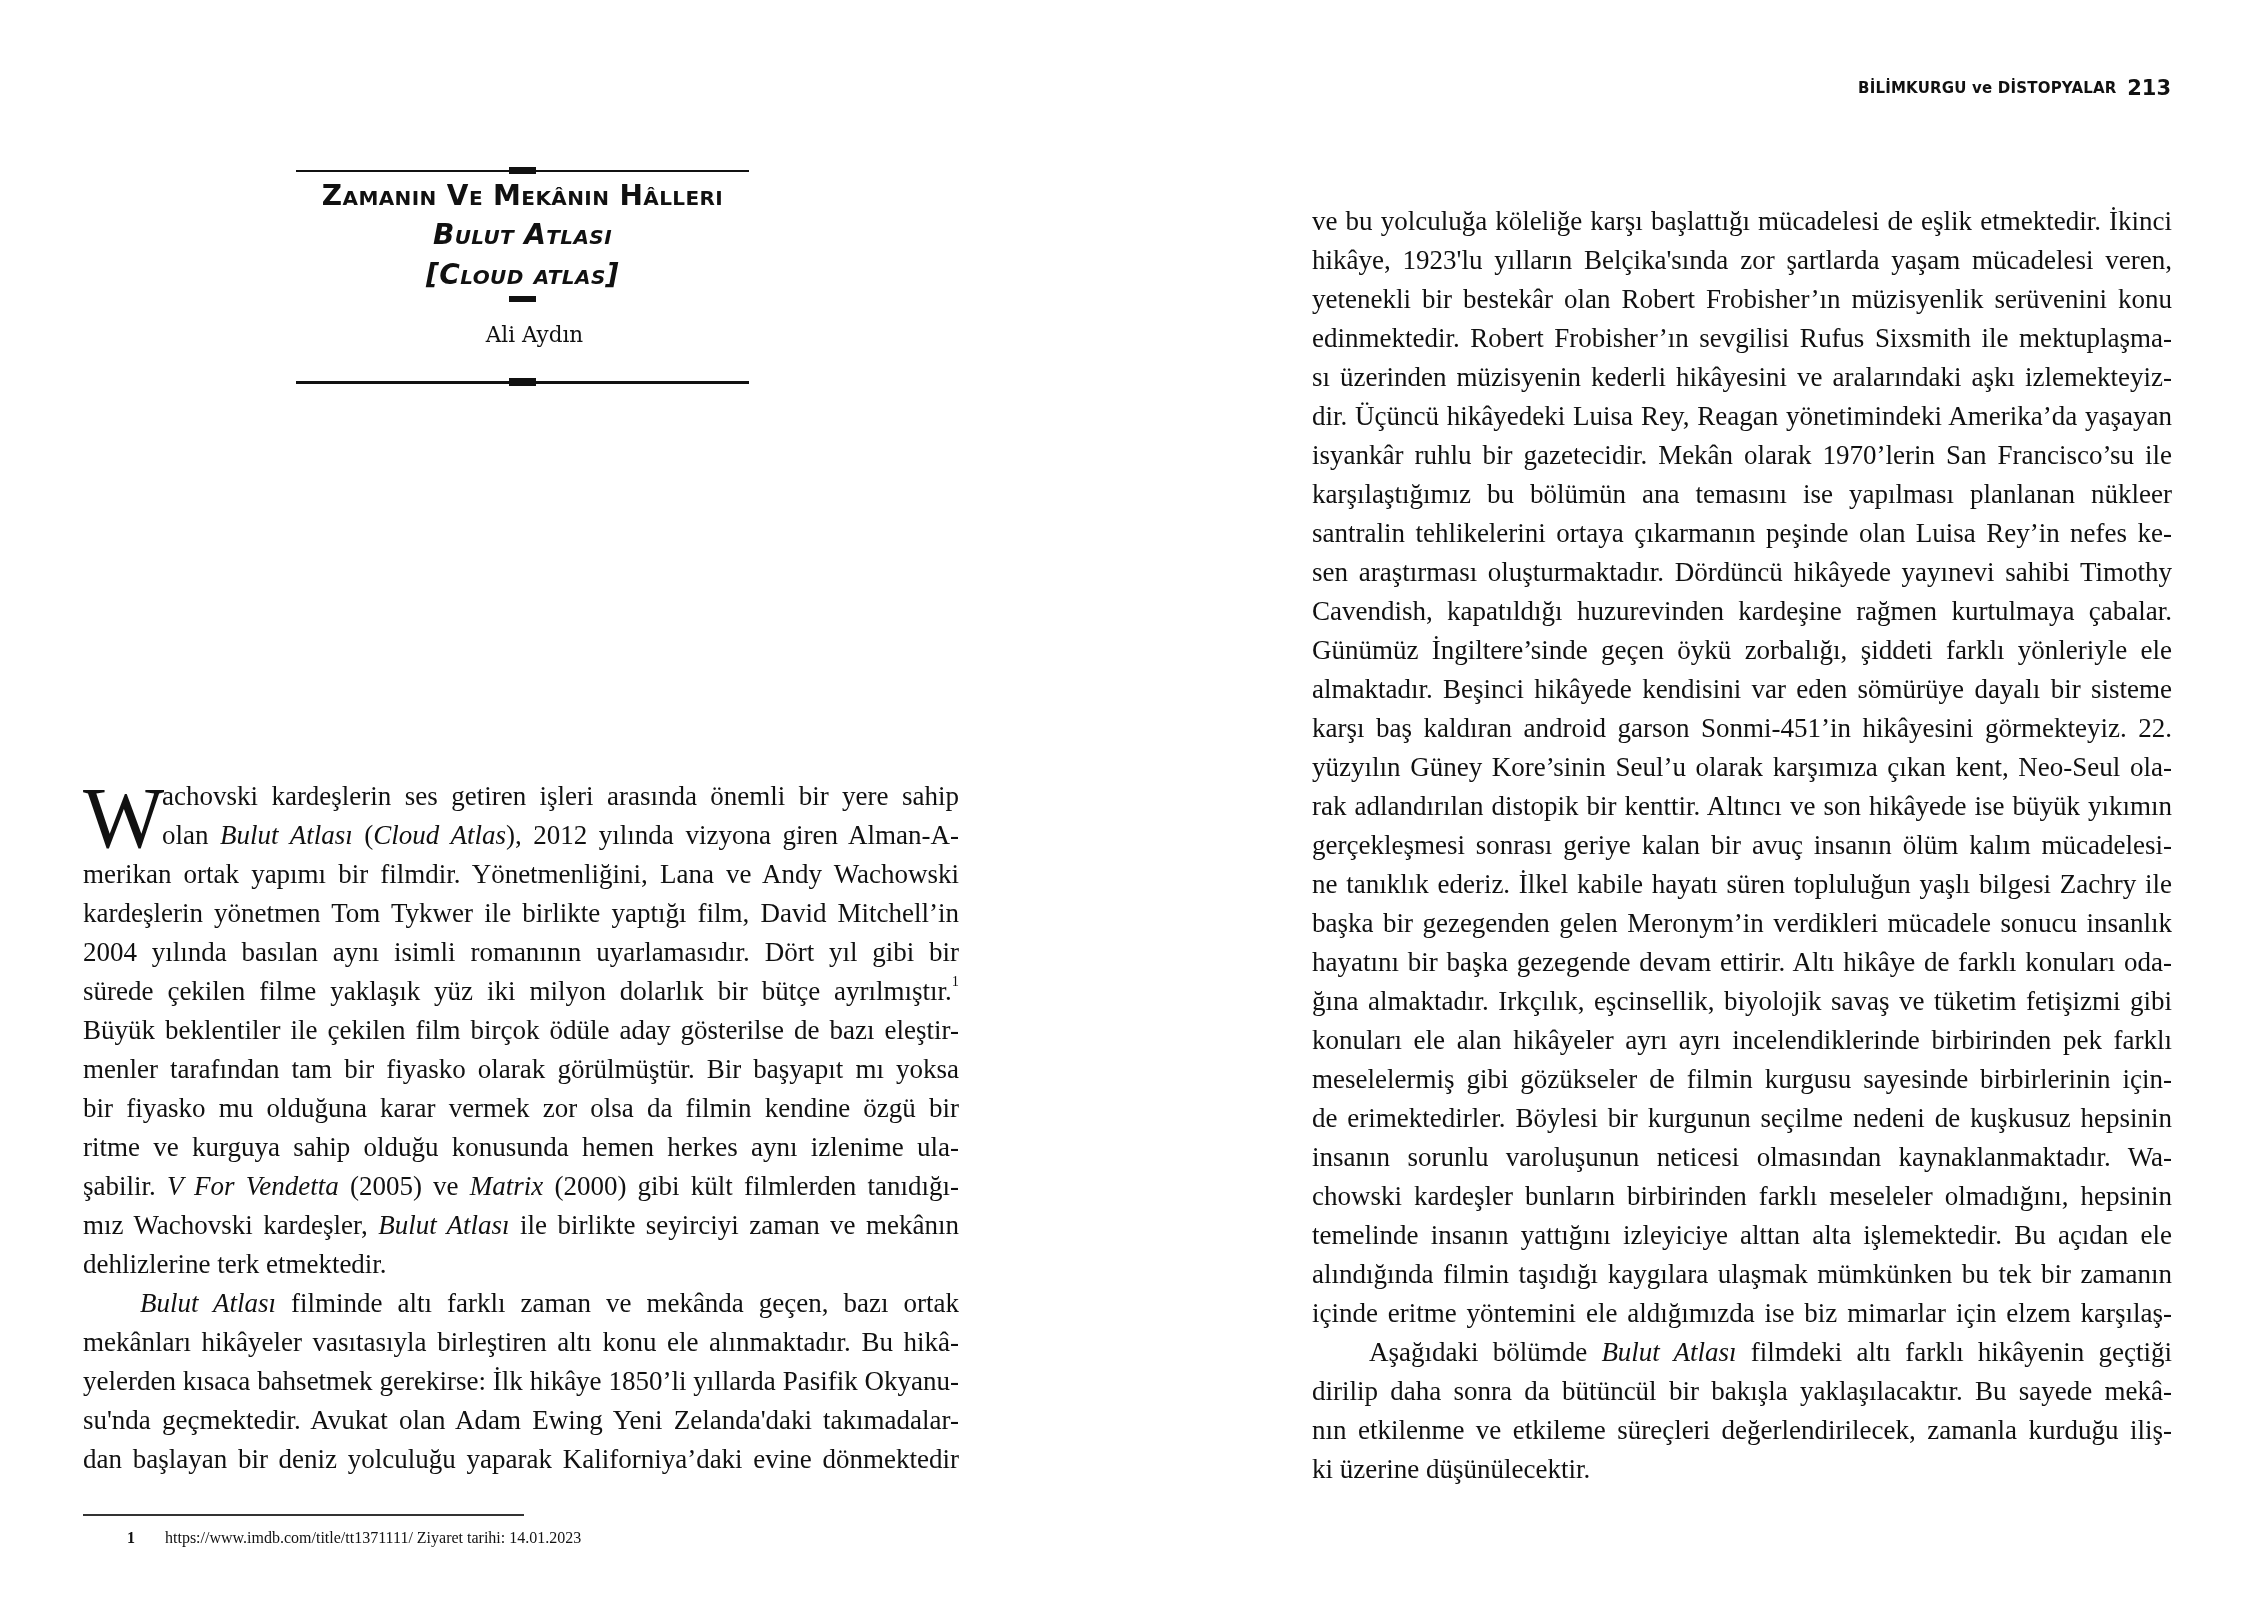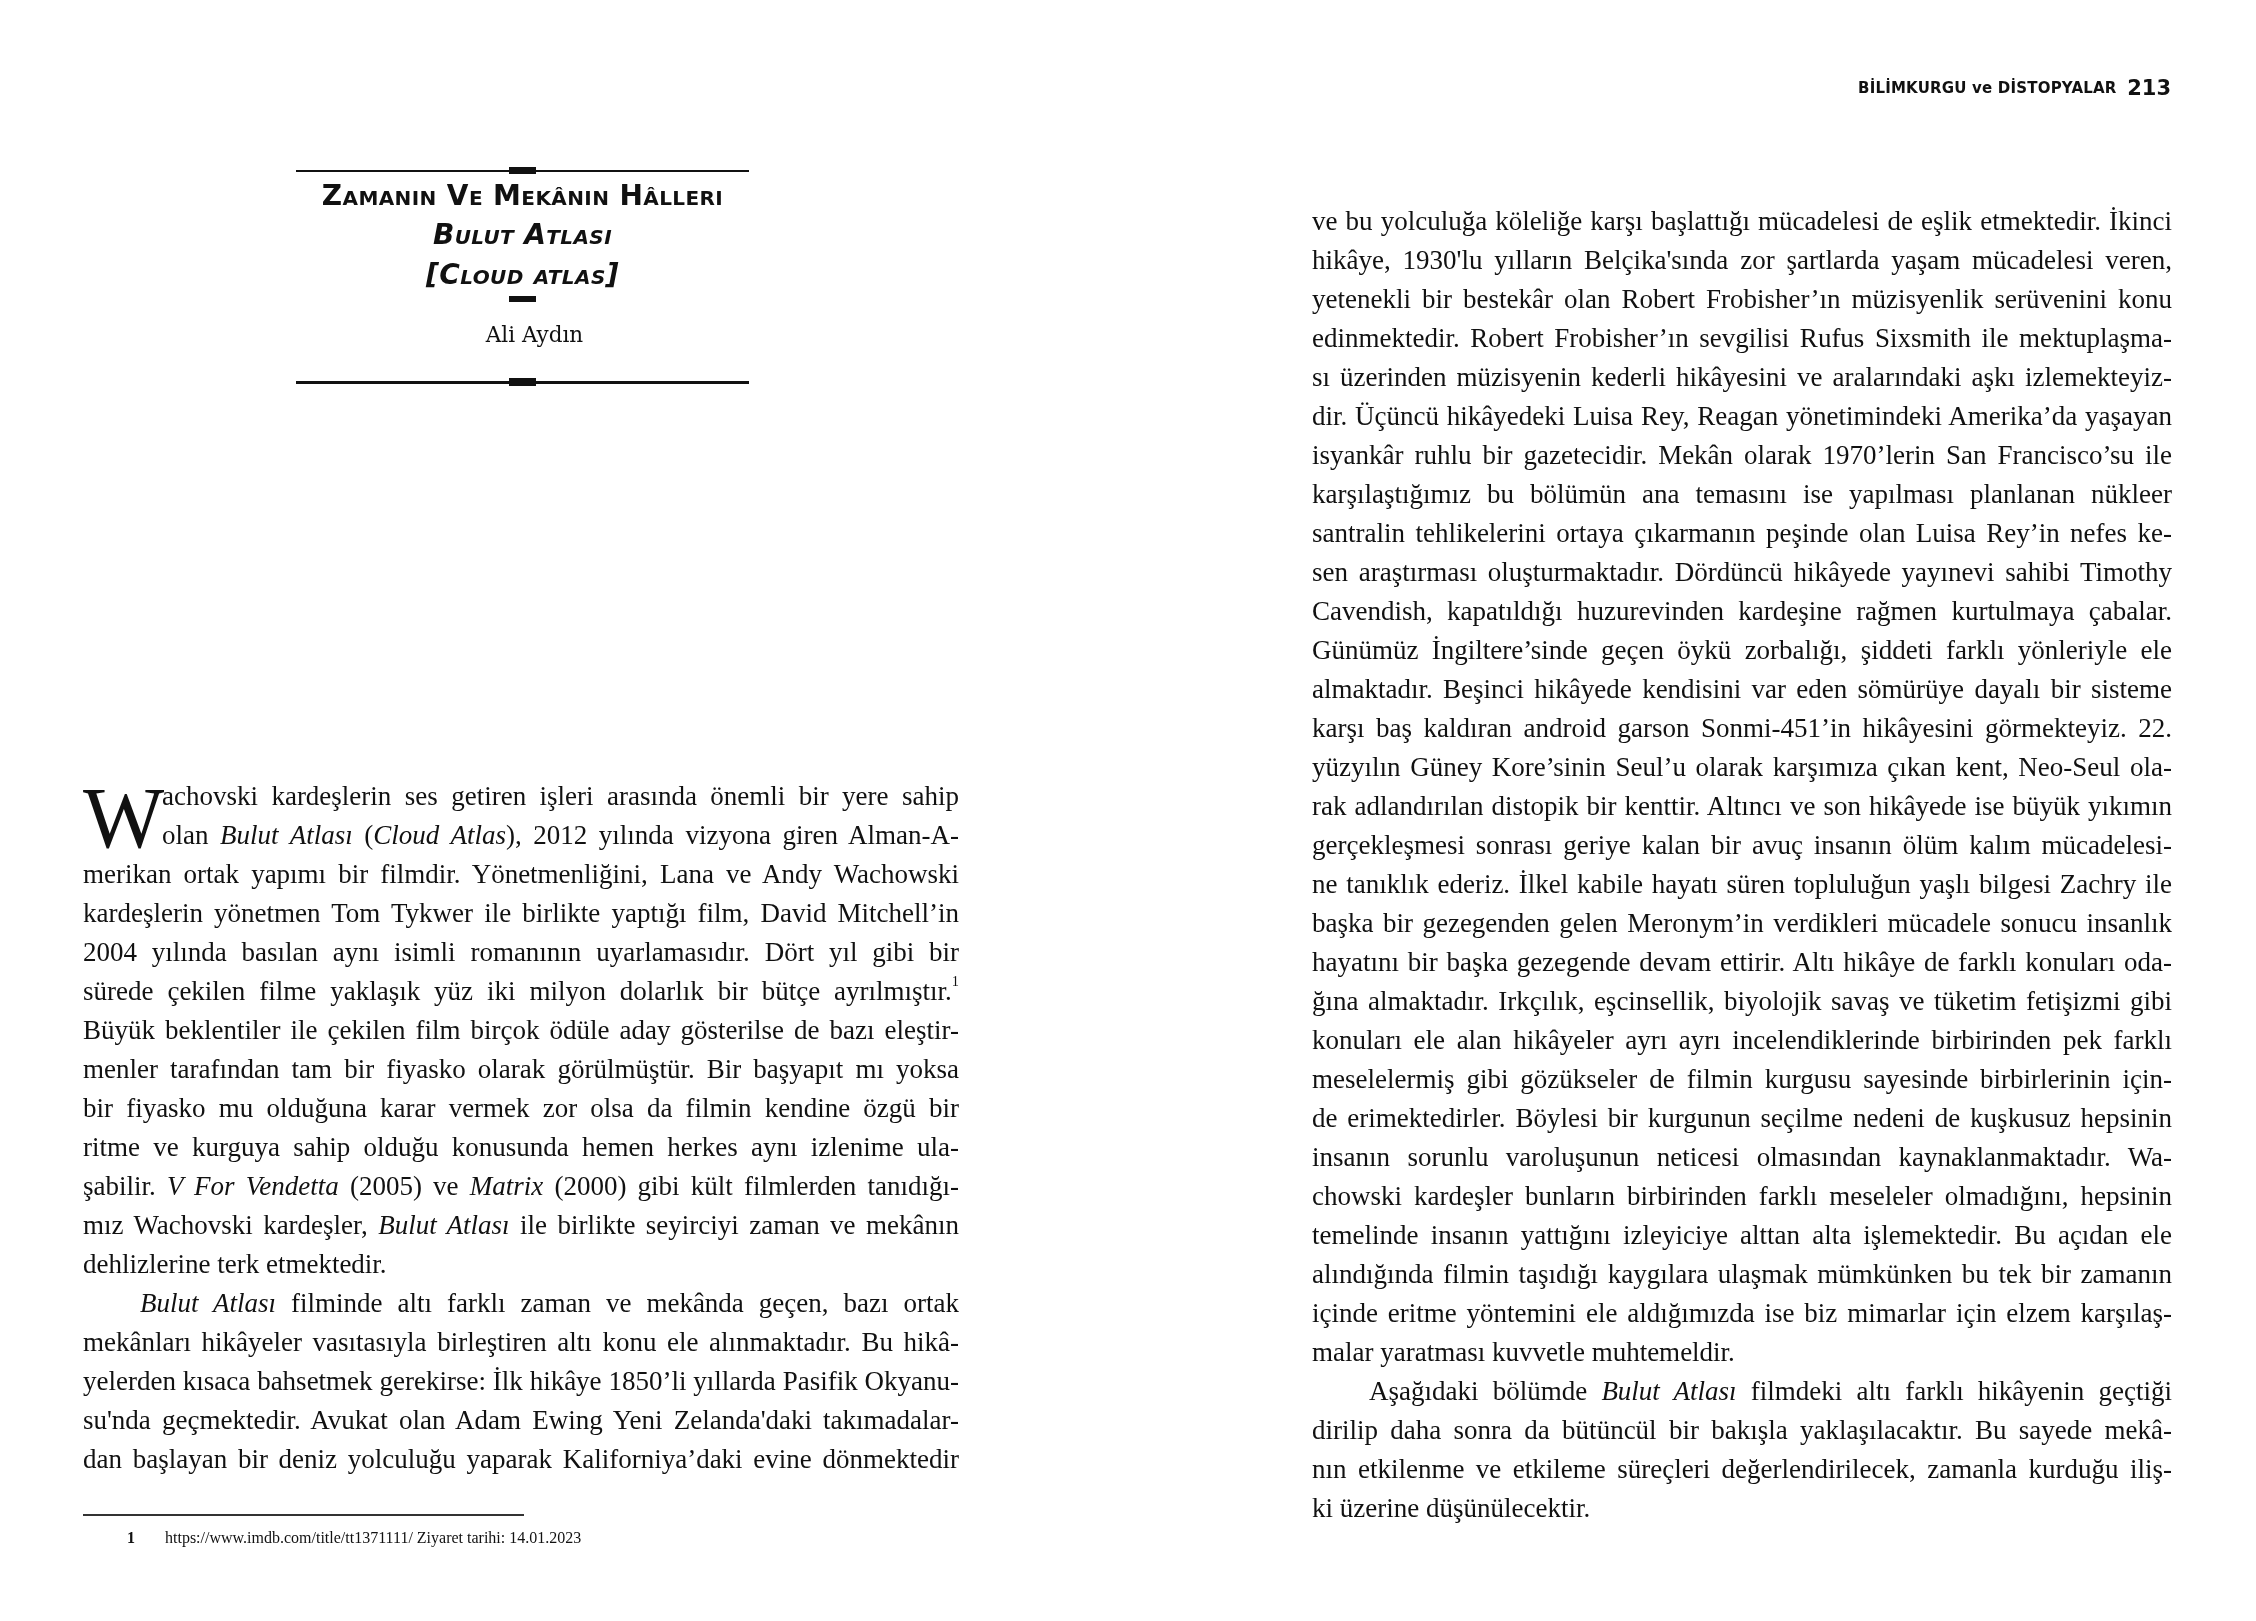--- a/index.html
+++ b/index.html
@@ -221,21 +221,21 @@
 </div>
 
 <div class="page page-right">
   <div class="running-header">
     <span class="section">BİLİMKURGU ve DİSTOPYALAR</span>
     <span class="pageno">213</span>
   </div>
 
   <div class="col col-right">
     <span class="line">ve bu yolculuğa köleliğe karşı başlattığı mücadelesi de eşlik etmektedir. İkinci</span>
-    <span class="line">hikâye, 1930'lu yılların Belçika'sında zor şartlarda yaşam mücadelesi veren,</span>
+    <span class="line">hikâye, 1923'lu yılların Belçika'sında zor şartlarda yaşam mücadelesi veren,</span>
     <span class="line">yetenekli bir bestekâr olan Robert Frobisher’ın müzisyenlik serüvenini konu</span>
     <span class="line">edinmektedir. Robert Frobisher’ın sevgilisi Rufus Sixsmith ile mektuplaşma-</span>
     <span class="line">sı üzerinden müzisyenin kederli hikâyesini ve aralarındaki aşkı izlemekteyiz-</span>
     <span class="line">dir. Üçüncü hikâyedeki Luisa Rey, Reagan yönetimindeki Amerika’da yaşayan</span>
     <span class="line">isyankâr ruhlu bir gazetecidir. Mekân olarak 1970’lerin San Francisco’su ile</span>
     <span class="line">karşılaştığımız bu bölümün ana temasını ise yapılması planlanan nükleer</span>
     <span class="line">santralin tehlikelerini ortaya çıkarmanın peşinde olan Luisa Rey’in nefes ke-</span>
     <span class="line">sen araştırması oluşturmaktadır. Dördüncü hikâyede yayınevi sahibi Timothy</span>
     <span class="line">Cavendish, kapatıldığı huzurevinden kardeşine rağmen kurtulmaya çabalar.</span>
     <span class="line">Günümüz İngiltere’sinde geçen öykü zorbalığı, şiddeti farklı yönleriyle ele</span>
@@ -249,21 +249,20 @@
     <span class="line">hayatını bir başka gezegende devam ettirir. Altı hikâye de farklı konuları oda-</span>
     <span class="line">ğına almaktadır. Irkçılık, eşcinsellik, biyolojik savaş ve tüketim fetişizmi gibi</span>
     <span class="line">konuları ele alan hikâyeler ayrı ayrı incelendiklerinde birbirinden pek farklı</span>
     <span class="line">meselelermiş gibi gözükseler de filmin kurgusu sayesinde birbirlerinin için-</span>
     <span class="line">de erimektedirler. Böylesi bir kurgunun seçilme nedeni de kuşkusuz hepsinin</span>
     <span class="line">insanın sorunlu varoluşunun neticesi olmasından kaynaklanmaktadır. Wa-</span>
     <span class="line">chowski kardeşler bunların birbirinden farklı meseleler olmadığını, hepsinin</span>
     <span class="line">temelinde insanın yattığını izleyiciye alttan alta işlemektedir. Bu açıdan ele</span>
     <span class="line">alındığında filmin taşıdığı kaygılara ulaşmak mümkünken bu tek bir zamanın</span>
     <span class="line">içinde eritme yöntemini ele aldığımızda ise biz mimarlar için elzem karşılaş-</span>
-    <span class="line last">malar yaratması kuvvetle muhtemeldir.</span>
 
     <span class="line indent"><span>Aşağıdaki bölümde </span><span class="it">Bulut Atlası</span><span> filmdeki altı farklı hikâyenin geçtiği</span></span>
     <span class="line">dirilip daha sonra da bütüncül bir bakışla yaklaşılacaktır. Bu sayede mekâ-</span>
     <span class="line">nın etkilenme ve etkileme süreçleri değerlendirilecek, zamanla kurduğu iliş-</span>
     <span class="line last">ki üzerine düşünülecektir.</span>
   </div>
 </div>
 
 
 </body></html>

